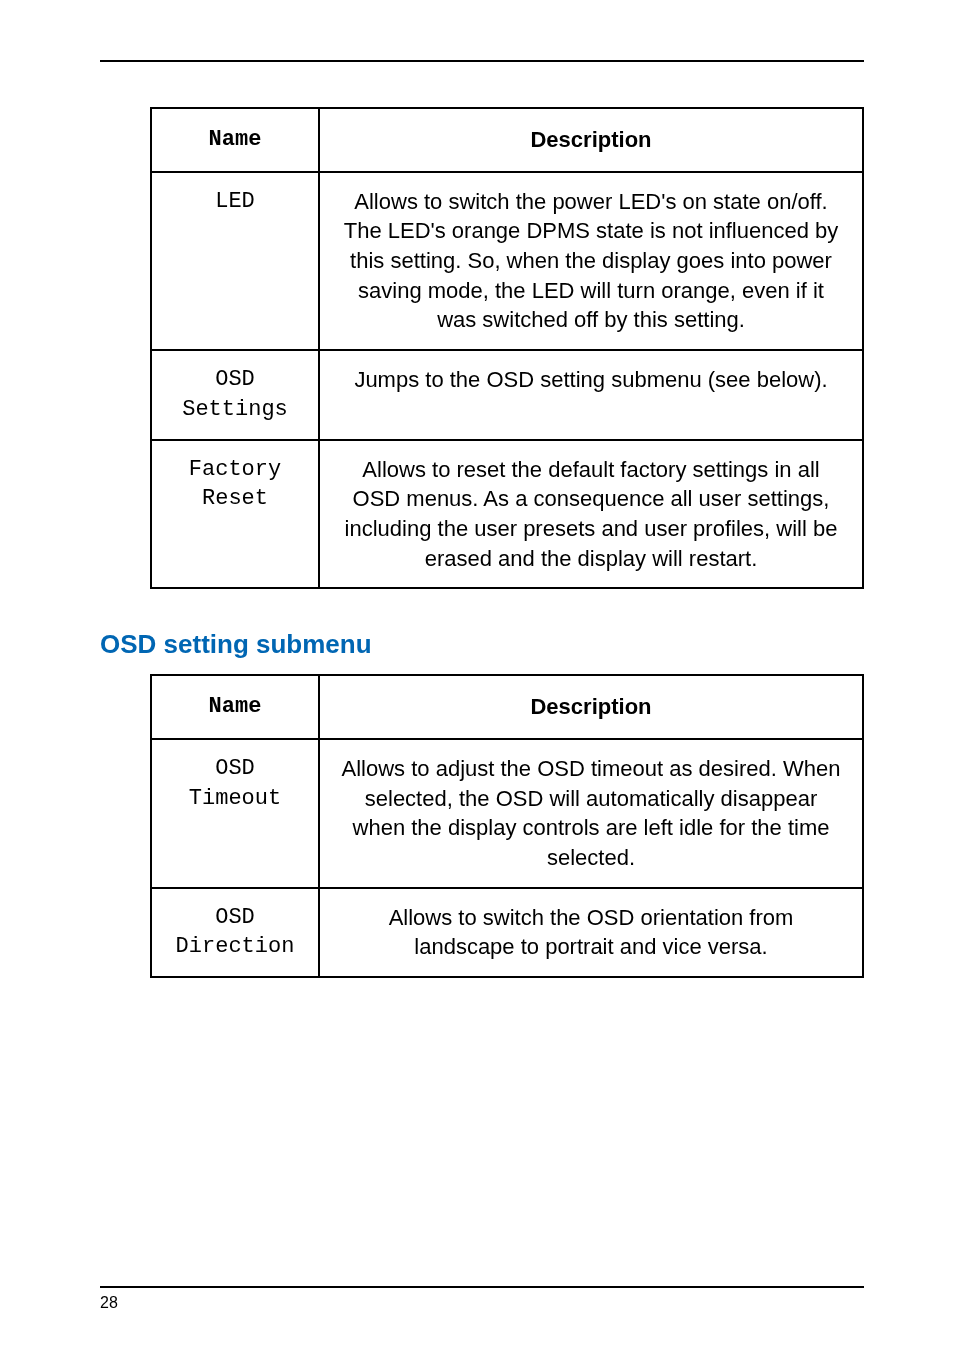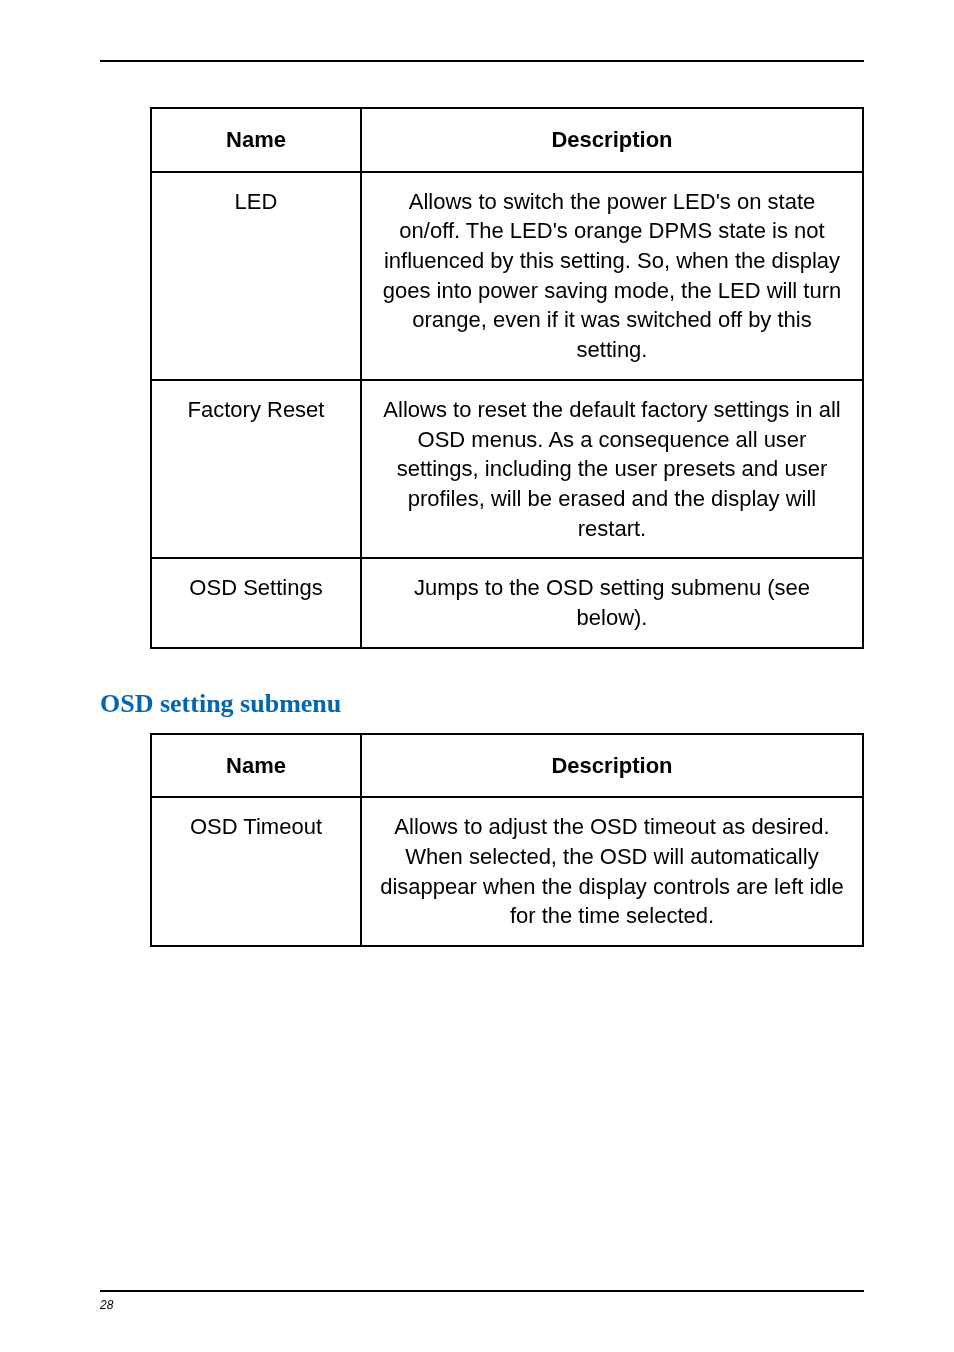--- a/index.html
+++ b/index.html
@@ -33,45 +33,44 @@
     font-size: 22px;
     line-height: 1.35;
   }
   th {
     font-weight: bold;
     text-align: center;
     padding-top: 16px;
     padding-bottom: 16px;
   }
   th.name-col, td.name-col {
-    width: 210px;
+    width: 168px;
+    font-family: Liberation Mono, monospace;
   }
   .section-heading {
     color: #0066b3;
     font-weight: bold;
     font-size: 26px;
     margin: 0 0 14px 0;
-    font-family: Liberation Serif, serif;
   }
   .table2-wrap {
     margin-left: 50px;
   }
   .footer-area {
     position: absolute;
     left: 100px;
     right: 90px;
     bottom: 40px;
   }
   .footer-rule {
     border-top: 2px solid #000000;
     margin-bottom: 6px;
   }
   .page-number {
-    font-size: 12px;
-    font-style: italic;
+    font-size: 16px;
   }
 </style>
 </head>
 <body>
 
 <div class="page">
   <div class="top-rule"></div>
 
   <div class="table2-wrap">
     <table>
@@ -80,46 +79,50 @@
           <th class="name-col">Name</th>
           <th>Description</th>
         </tr>
       </thead>
       <tbody>
         <tr>
           <td class="name-col">LED</td>
           <td>Allows to switch the power LED's on state on/off. The LED's orange DPMS state is not influenced by this setting. So, when the display goes into power saving mode, the LED will turn orange, even if it was switched off by this setting.</td>
         </tr>
         <tr>
+          <td class="name-col">OSD Settings</td>
+          <td>Jumps to the OSD setting submenu (see below).</td>
+        </tr>
+        <tr>
           <td class="name-col">Factory Reset</td>
           <td>Allows to reset the default factory settings in all OSD menus. As a consequence all user settings, including the user presets and user profiles, will be erased and the display will restart.</td>
-        </tr>
-        <tr>
-          <td class="name-col">OSD Settings</td>
-          <td>Jumps to the OSD setting submenu (see below).</td>
         </tr>
       </tbody>
     </table>
   </div>
 
   <div class="section-heading">OSD setting submenu</div>
 
   <div class="table2-wrap">
     <table>
       <thead>
         <tr>
           <th class="name-col">Name</th>
           <th>Description</th>
         </tr>
       </thead>
       <tbody>
         <tr>
           <td class="name-col">OSD Timeout</td>
           <td>Allows to adjust the OSD timeout as desired. When selected, the OSD will automatically disappear when the display controls are left idle for the time selected.</td>
         </tr>
+        <tr>
+          <td class="name-col">OSD Direction</td>
+          <td>Allows to switch the OSD orientation from landscape to portrait and vice versa.</td>
+        </tr>
       </tbody>
     </table>
   </div>
 
   <div class="footer-area">
     <div class="footer-rule"></div>
     <div class="page-number">28</div>
   </div>
 </div>
 

